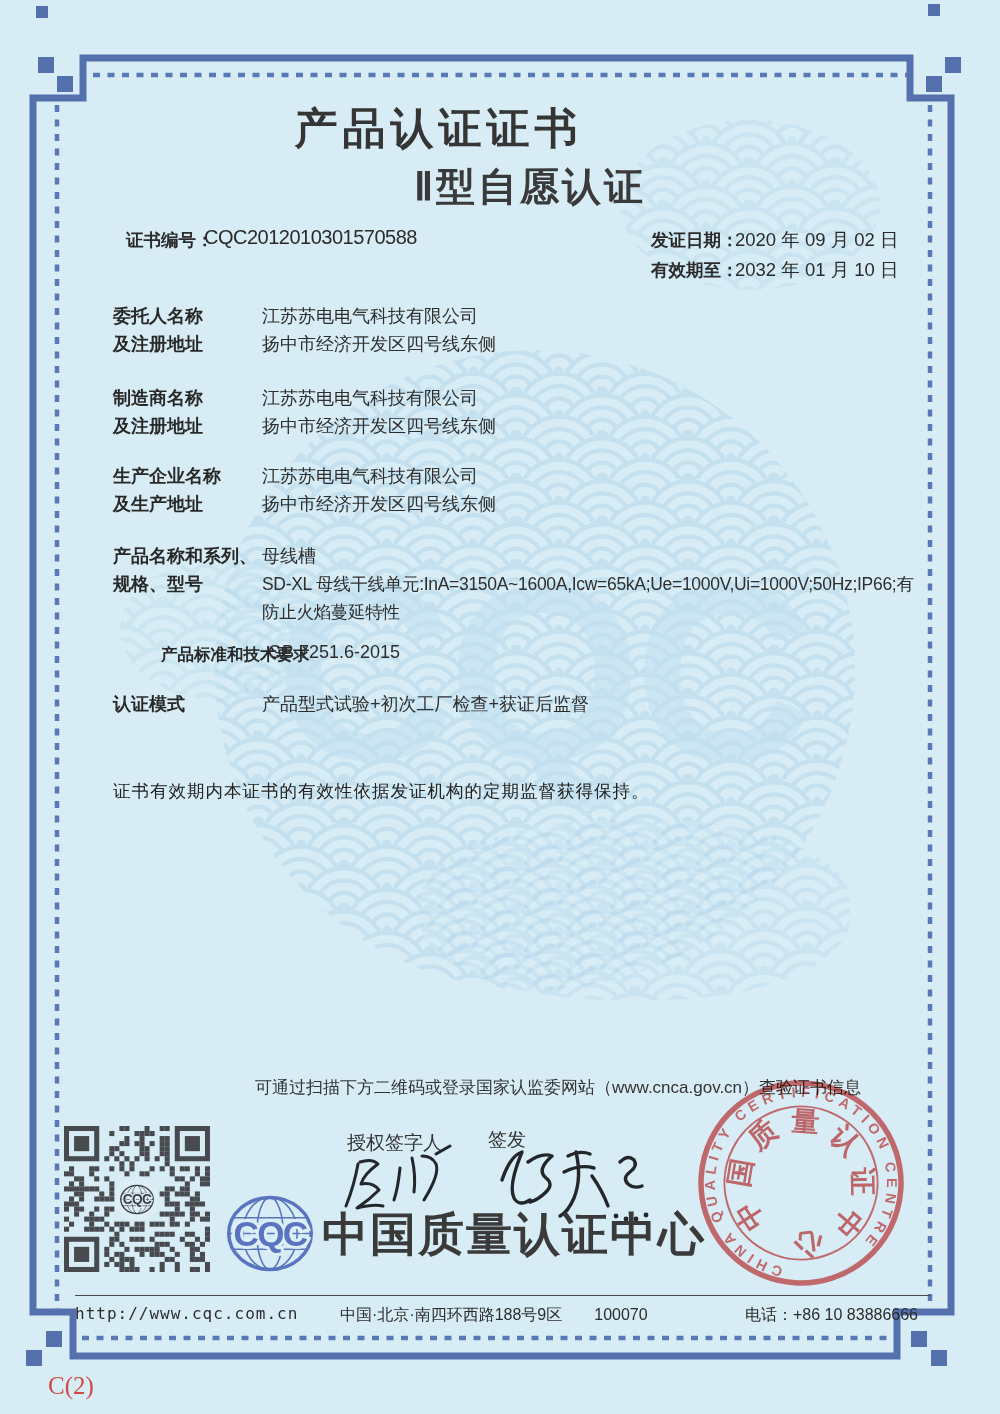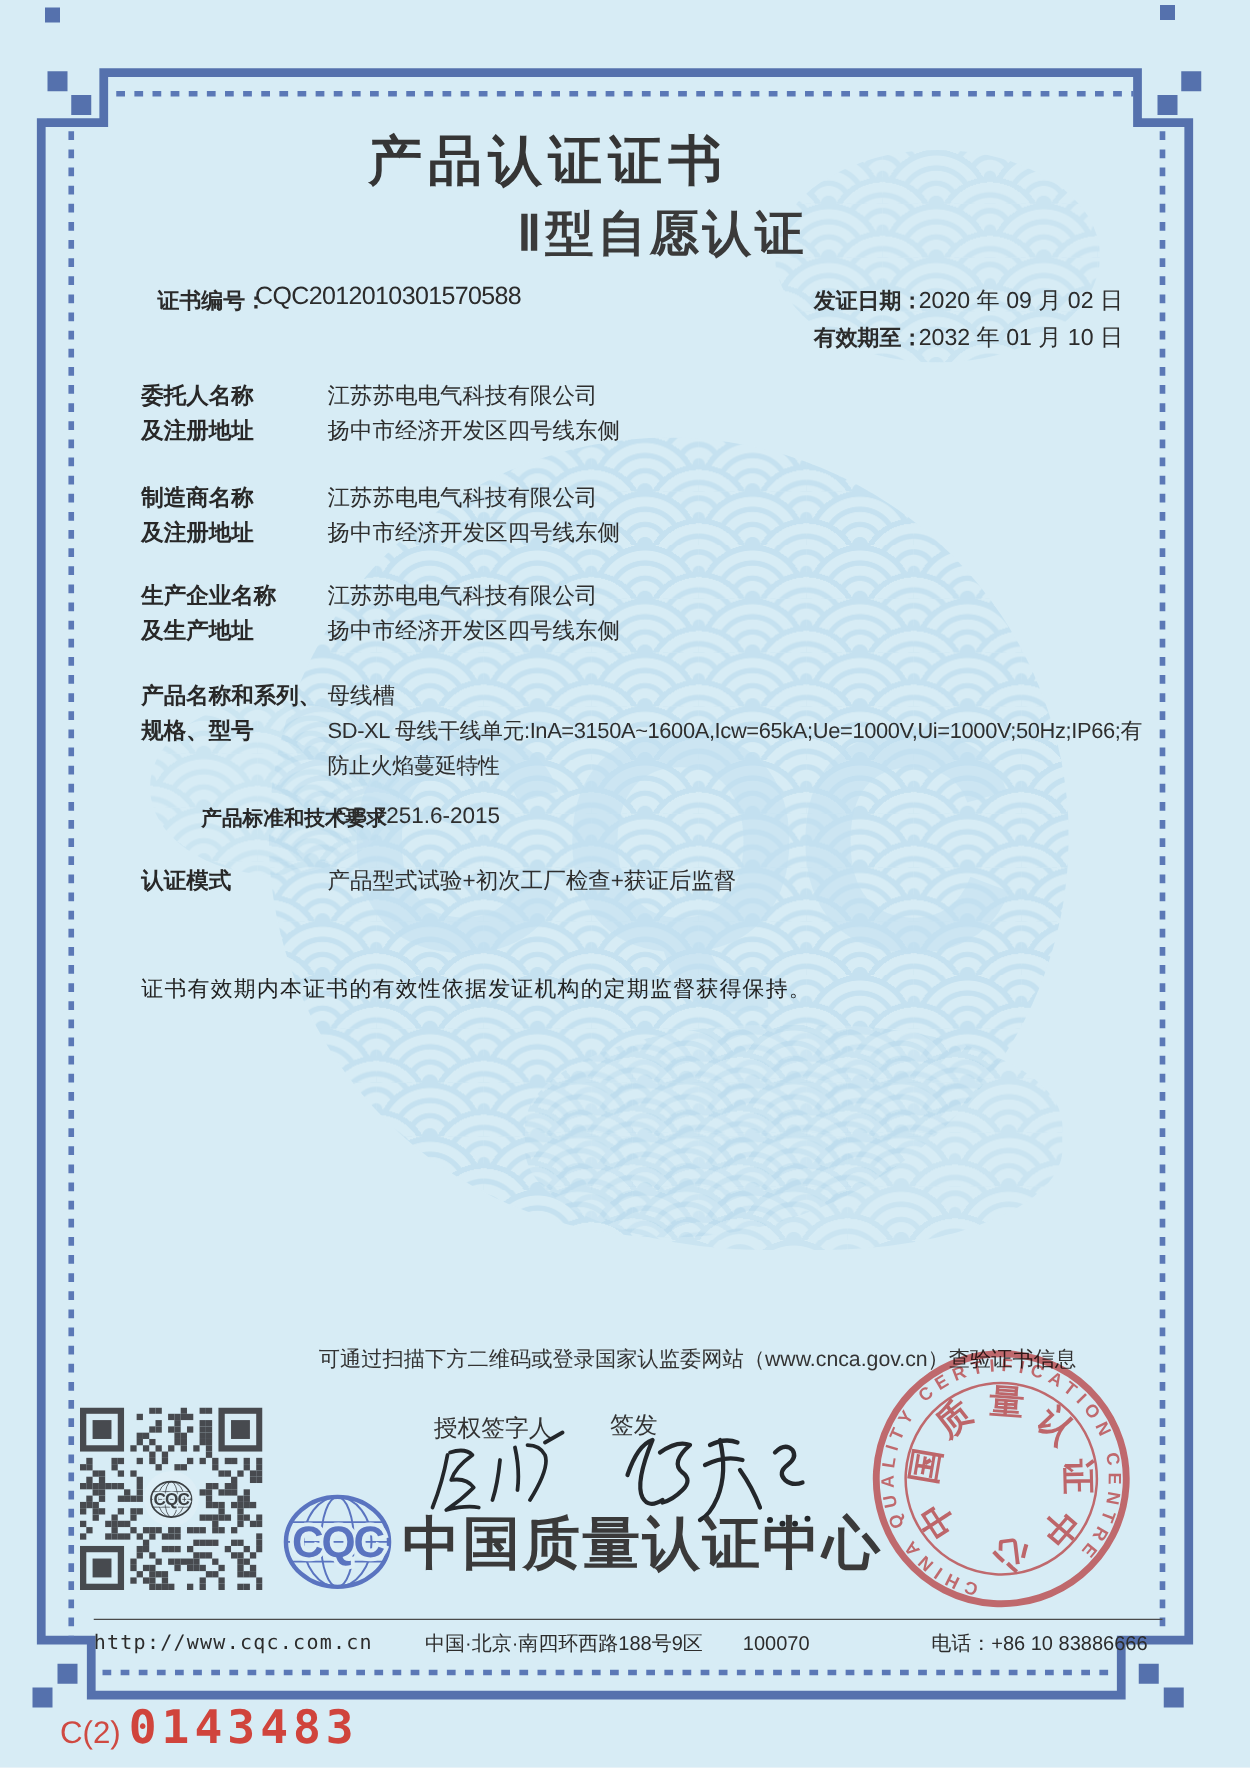--- a/index.html
+++ b/index.html
@@ -27,21 +27,21 @@
   .lbl{font-size:18px;font-weight:bold;color:#282828;}
   .lbl-sm{font-size:16.5px;font-weight:bold;color:#282828;}
   .val{font-size:18px;color:#2e2e2e;}
   .spec{font-size:17.5px;letter-spacing:-0.3px;color:#2e2e2e;}
   .stmt{font-size:17.5px;letter-spacing:1px;color:#222;}
   .note{font-size:17px;color:#333;}
   .footer-txt{font-size:16px;color:#2c2c2c;}
   .mono{font-family:"DejaVu Sans Mono","Liberation Mono",monospace;}
   .org-name{font-size:46px;font-weight:600;letter-spacing:2px;color:#3a3a3a;}
   .siglabel{font-size:19px;color:#333;}
-  .serial-prefix{font-family:Liberation Sans, sans-serif;font-size:25px;color:#cf4a42;}
+  .serial-prefix{font-family:Liberation Serif, serif;font-size:25px;color:#cf4a42;}
   .serial-num{font-family:"DejaVu Sans Mono",monospace;font-size:37px;font-weight:bold;letter-spacing:4px;color:#d0443c;}
   .wm-cqc{font-size:250px;font-weight:bold;letter-spacing:-8px;color:#c2e0f1;opacity:.5;}
 </style>
 </head>
 <body>
 
 <div id="page">
 
   <svg width="0" height="0" style="position:absolute" aria-hidden="true">
     <symbol id="globelogo" viewBox="0 0 100 90">
@@ -426,15 +426,14 @@
       <text font-family="Liberation Sans, sans-serif" font-size="14.3" font-weight="bold" fill="#e05d5d" letter-spacing="2.2">
         <textPath href="#arcEn" textLength="452" lengthAdjust="spacing">CHINA QUALITY CERTIFICATION CENTRE</textPath>
       </text>
       <text font-family="Liberation Sans, sans-serif" font-size="28" font-weight="bold" fill="#dd5a5a">
         <textPath href="#arcCn" textLength="296" lengthAdjust="spacing">中国质量认证中心</textPath>
       </text>
     </g>
   </svg>
 
   <span class="abs serial-prefix" style="left:48px;top:1372px;">C(2)</span>
-  <span class="abs serial-num" style="left:103px;top:1360px;">0143483</span>
 
 </div>
 
 </body></html>

